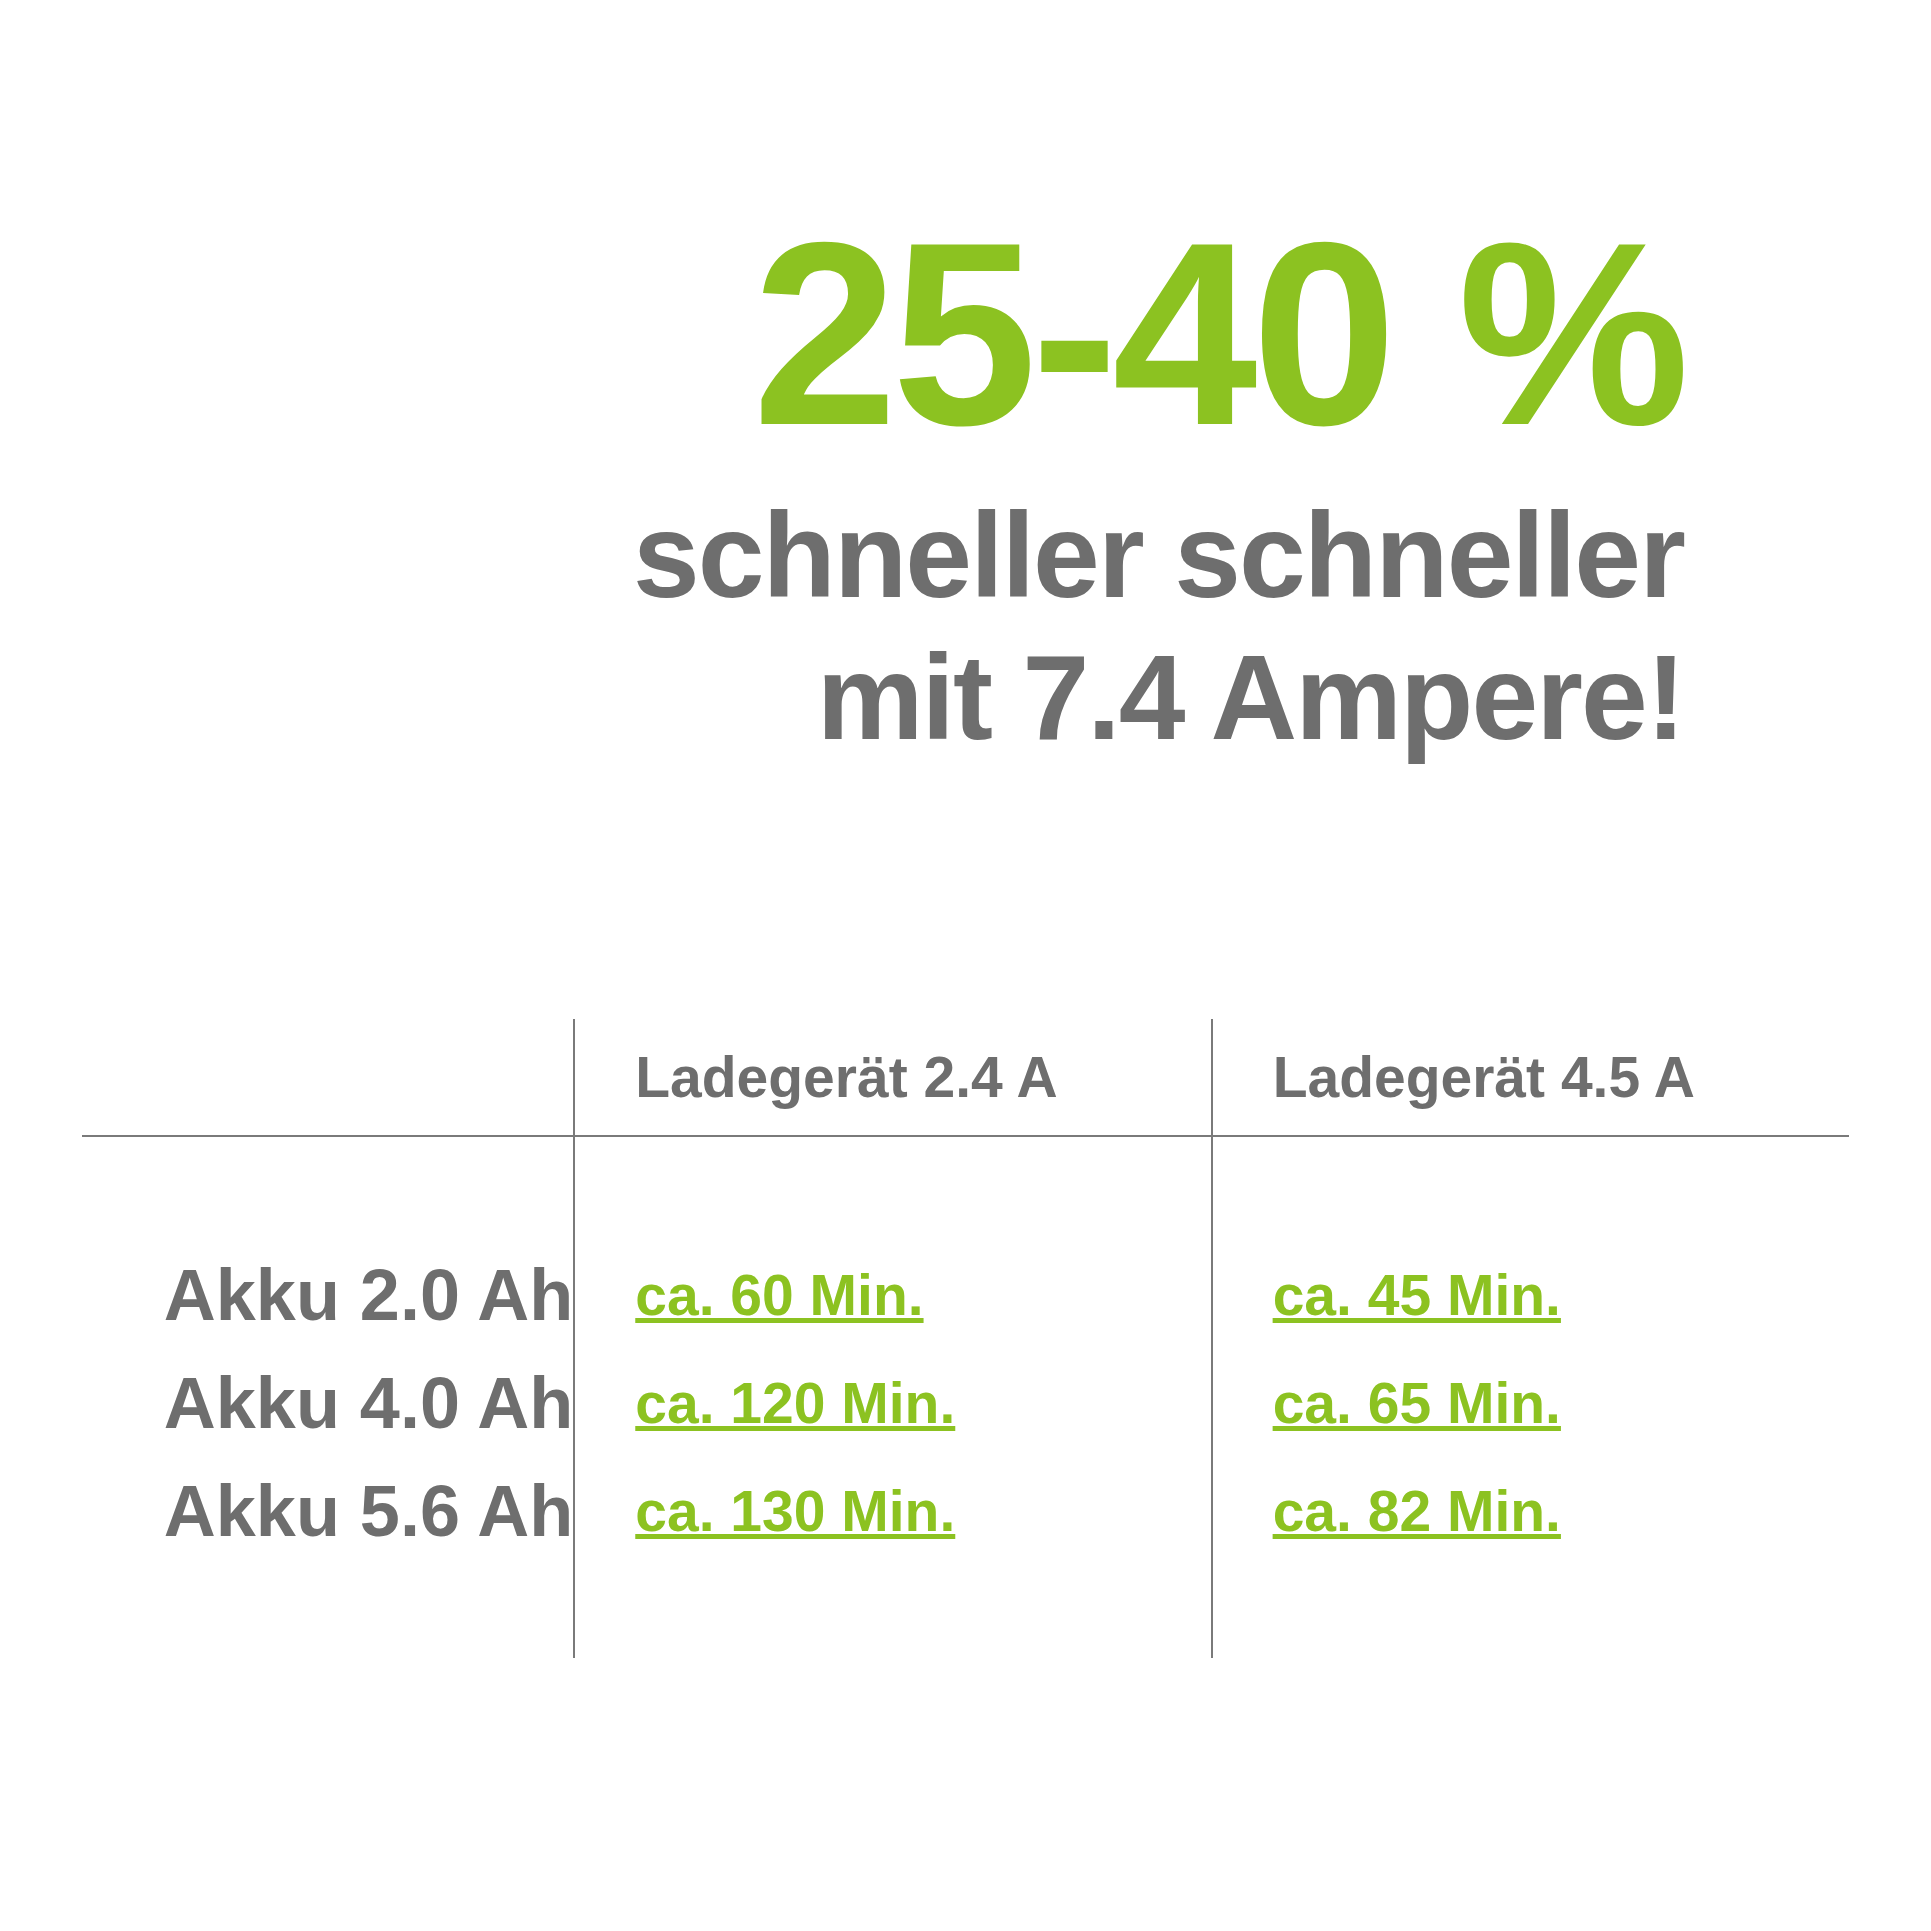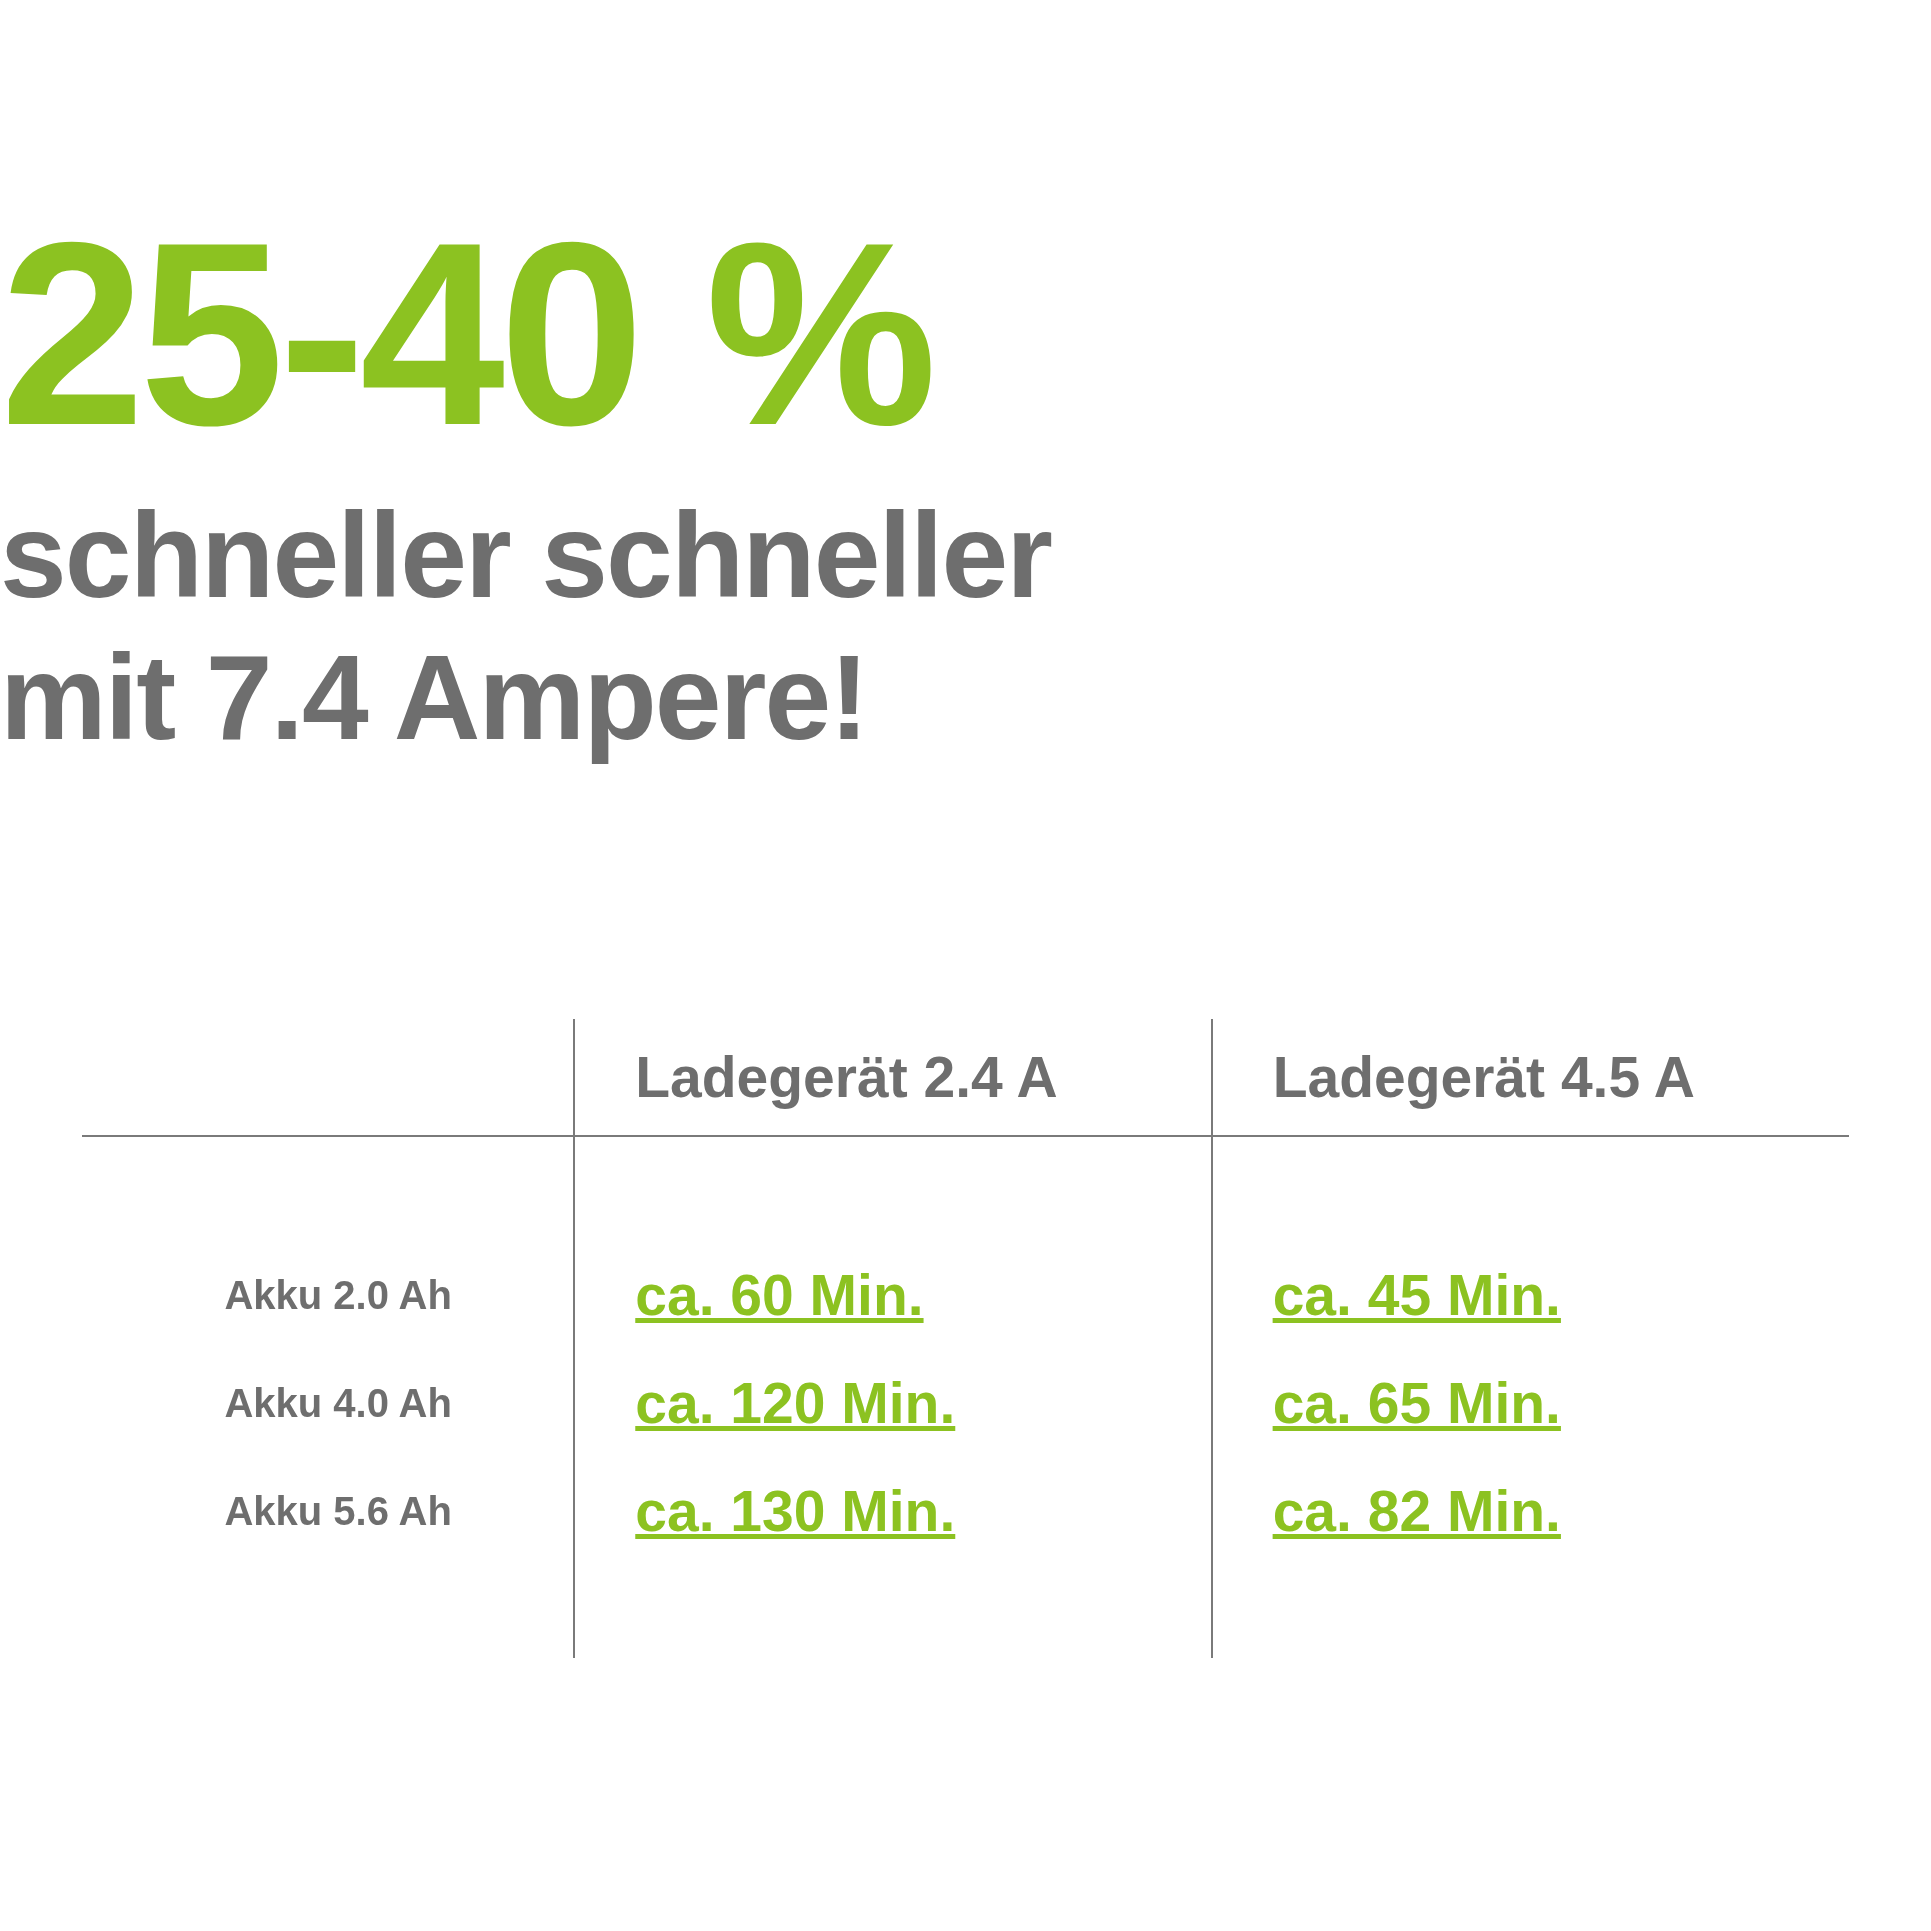--- a/index.html
+++ b/index.html
@@ -20,21 +20,21 @@
     height: 1931px;
     box-sizing: border-box;
   }
 
   
   .headline-block {
     position: absolute;
     left: 0;
     top: 203px;
     width: 1684px;
-    text-align: left;
+    text-align: right;
   }
 
   .headline-main {
     font-size: 261px;
     line-height: 1.0;
     font-weight: 700;
     color: #8cc221;
     letter-spacing: -5.8px;
     white-space: nowrap;
   }
@@ -94,23 +94,23 @@
     border-left: 2.9px solid #7a7a7a;
     margin-left: 39px;
   }
 
   
   .spacer-row td {
     height: 104px;
   }
 
   .row-label {
-    font-size: 40px;
+    font-size: 72px;
     color: #6e6e6e;
-    text-align: center;
+    text-align: right;
     padding-left: 21px !important;
     height: 108px;
     white-space: nowrap;
   }
   .row-value {
     font-size: 57px;
     color: #8cc221;
     text-align: left;
     padding-left: 60px !important;
     height: 108px;

